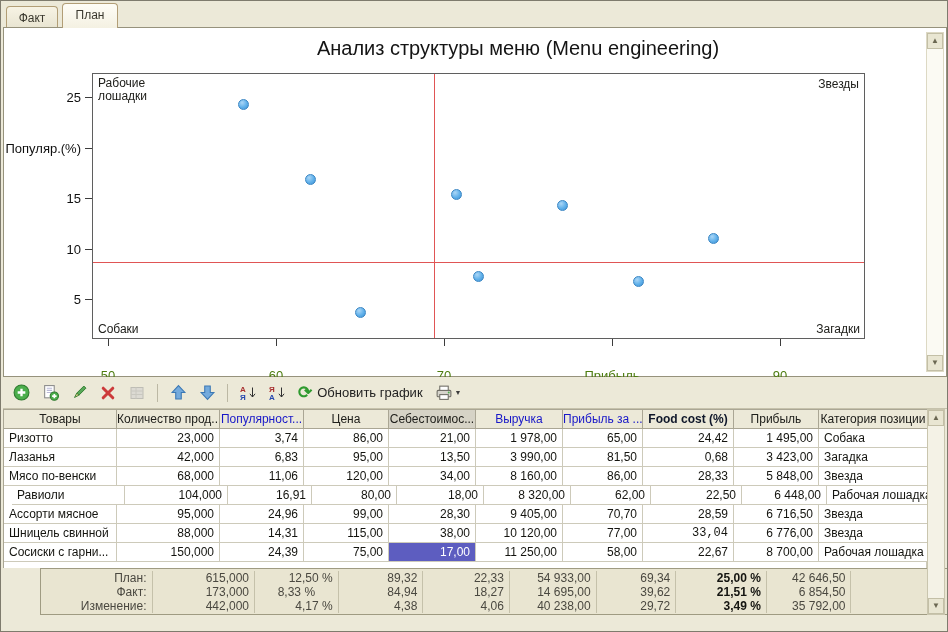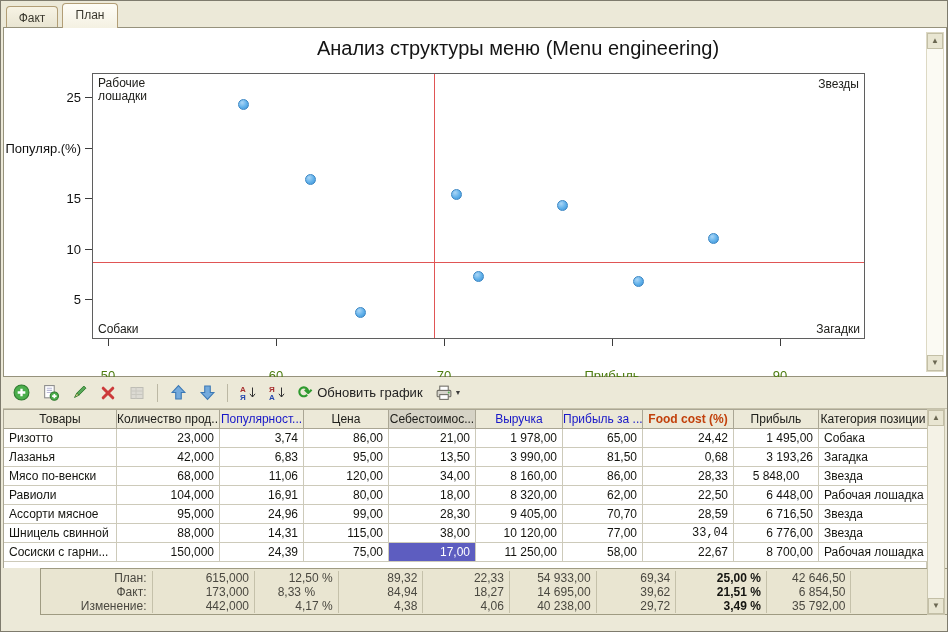--- a/index.html
+++ b/index.html
@@ -55,21 +55,21 @@
   #refresh-btn .lbl{font-size:13px;color:#222;white-space:nowrap;}
   #print-btn{display:flex;align-items:center;gap:2px;height:22px;padding:0 2px;}
   .caret{font-size:7px;color:#3c3c3c;}
 
   
   #table{position:absolute;left:2px;top:408px;font-size:12px;}
   .trh{display:flex;height:20px;background:#ece9d8;border-top:1px solid #aaa694;border-left:1px solid #aaa694;box-sizing:border-box;}
   .th{box-sizing:border-box;border-right:1px solid #aaa694;border-bottom:1px solid #aaa694;
       text-align:center;line-height:18px;color:#20201c;overflow:hidden;white-space:nowrap;}
   .th.blue{color:#1818c8;}
-  .th.bold{font-weight:bold;color:#c2410c;}
+  .th.bold{font-weight:bold;color:#0f172a;}
   .th.current{background:#d6d3c6;}
   .tr{display:flex;height:19px;background:#ffffff;border-left:1px solid #aaa694;box-sizing:border-box;}
   .td{box-sizing:border-box;border-right:1px solid #cdcaba;border-bottom:1px solid #cdcaba;
       line-height:18px;color:#14140f;overflow:hidden;white-space:nowrap;padding:0 5px;}
   .td.left{text-align:left;padding-left:5px;}
   .td.right{text-align:right;}
   .td.sel{background:#5d5dc0;color:#ffffff;}
   #table-gap{position:absolute;left:2px;top:561px;width:924px;height:6px;background:#ffffff;
              border-left:1px solid #aaa694;border-right:1px solid #cdcaba;box-sizing:border-box;}
 
@@ -265,37 +265,37 @@
       </div>
       <div class="tr">
         <div class="td left" style="width: 113px;">Лазанья</div>
         <div class="td right" style="width: 103px;">42,000</div>
         <div class="td right" style="width: 84px;">6,83</div>
         <div class="td right" style="width: 85px;">95,00</div>
         <div class="td right" style="width: 87px;">13,50</div>
         <div class="td right" style="width: 87px;">3 990,00</div>
         <div class="td right" style="width: 80px;">81,50</div>
         <div class="td right" style="width: 91px;">0,68</div>
-        <div class="td right" style="width: 85px;">3 193,26</div>
+        <div class="td right" style="width: 85px;">3 423,00</div>
         <div class="td left" style="width: 109px;">Загадка</div>
       </div>
       <div class="tr">
         <div class="td left" style="width: 113px;">Мясо по-венски</div>
         <div class="td right" style="width: 103px;">68,000</div>
         <div class="td right" style="width: 84px;">11,06</div>
         <div class="td right" style="width: 85px;">120,00</div>
         <div class="td right" style="width: 87px;">34,00</div>
         <div class="td right" style="width: 87px;">8 160,00</div>
         <div class="td right" style="width: 80px;">86,00</div>
         <div class="td right" style="width: 91px;">28,33</div>
-        <div class="td right" style="width: 85px; text-align: center;">5 848,00</div>
+        <div class="td right" style="width: 85px;">5 848,00</div>
         <div class="td left" style="width: 109px;">Звезда</div>
       </div>
       <div class="tr">
-        <div class="td left" style="width: 113px;">Равиоли</div>
+        <div class="td left" style="width: 113px; margin-left: 8px;">Равиоли</div>
         <div class="td right" style="width: 103px;">104,000</div>
         <div class="td right" style="width: 84px;">16,91</div>
         <div class="td right" style="width: 85px;">80,00</div>
         <div class="td right" style="width: 87px;">18,00</div>
         <div class="td right" style="width: 87px;">8 320,00</div>
         <div class="td right" style="width: 80px;">62,00</div>
         <div class="td right" style="width: 91px;">22,50</div>
         <div class="td right" style="width: 85px;">6 448,00</div>
         <div class="td left" style="width: 109px;">Рабочая лошадка</div>
       </div>

